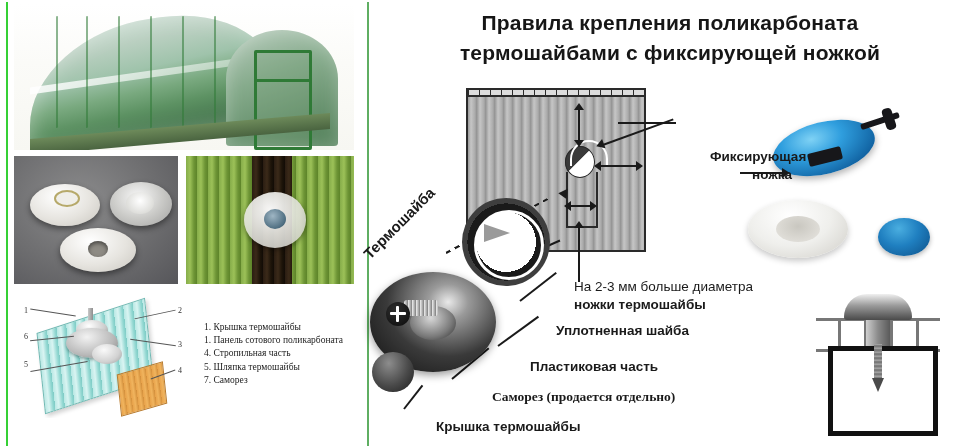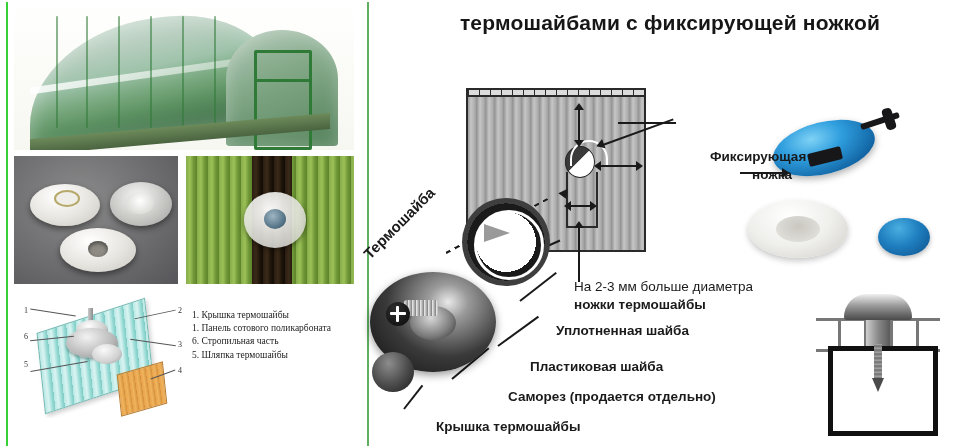--- a/index.html
+++ b/index.html
@@ -121,21 +121,21 @@
     background:linear-gradient(90deg,#c9c9c9,#8e8e8e);}
   .ex .lead{position:absolute;height:1px;background:#555;}
   .ex .num{position:absolute;font-family:"Liberation Serif",serif;font-size:8px;color:#333;}
 
   
   .legend{position:absolute;left:188px;top:305px;width:172px;}
   .legend li{
     font-family:"Liberation Serif", serif;font-size:9.5px;color:#1d1d1d;
     line-height:13.2px;white-space:nowrap;list-style:none;
   }
-  .legend ol{margin:4px;padding:0;}
+  .legend ol{margin:16px;padding:0;}
 
   
   .title{
     position:absolute;left:392px;top:8px;width:556px;text-align:center;
     font-size:21px;font-weight:bold;color:#161616;line-height:30px;
     letter-spacing:.2px;
   }
 
   
   .sheet-d{
@@ -344,26 +344,28 @@
     <div class="num" style="left:10px;top:70px;">5</div>
     <div class="num" style="left:164px;top:16px;">2</div>
     <div class="num" style="left:164px;top:50px;">3</div>
     <div class="num" style="left:164px;top:76px;">4</div>
   </div>
 
   <div class="legend">
     <ol>
       <li>1. Крышка термошайбы</li>
       <li>1. Панель сотового поликарбоната</li>
-      <li>6. Стропильная часть</li>
+      <li>4. Стропильная часть</li>
       <li>5. Шляпка термошайбы</li>
+      <li>7. Саморез</li>
     </ol>
   </div>
 
   <div class="title">
+    <div>Правила  крепления  поликарбоната</div>
     <div>термошайбами с фиксирующей ножкой</div>
   </div>
 
   <div class="sheet-top"></div>
   <div class="sheet-d"></div>
   <div class="hole"></div>
   <div class="hole-arc"></div>
   <div class="bore"></div>
 
   <div class="ar" style="left:578px;top:108px;width:2px;height:36px;"></div>
@@ -431,17 +433,17 @@
     <div class="profile"></div>
     <div class="shank"></div>
     <div class="tip"></div>
   </div>
 
   <div class="lbl" style="left:710px;top:148px;">Фиксирующая</div>
   <div class="lbl" style="left:752px;top:166px;">ножка</div>
   <div class="lbl reg" style="left:574px;top:278px;">На 2-3 мм больше диаметра</div>
   <div class="lbl" style="left:574px;top:296px;">ножки термошайбы</div>
   <div class="lbl" style="left:556px;top:322px;">Уплотненная шайба</div>
-  <div class="lbl" style="left:530px;top:358px;">Пластиковая шайба</div>
-  <div class="lbl" style="left:508px;top:388px;">Саморез (продается отдельно)</div>
+  <div class="lbl" style="left:530px;top:358px;">Пластиковая часть</div>
+  <div class="lbl" style="left:492px;top:388px;font-family:Liberation Serif, serif;">Саморез (продается отдельно)</div>
   <div class="lbl" style="left:436px;top:418px;">Крышка термошайбы</div>
 
 </div>
 
 </body></html>

